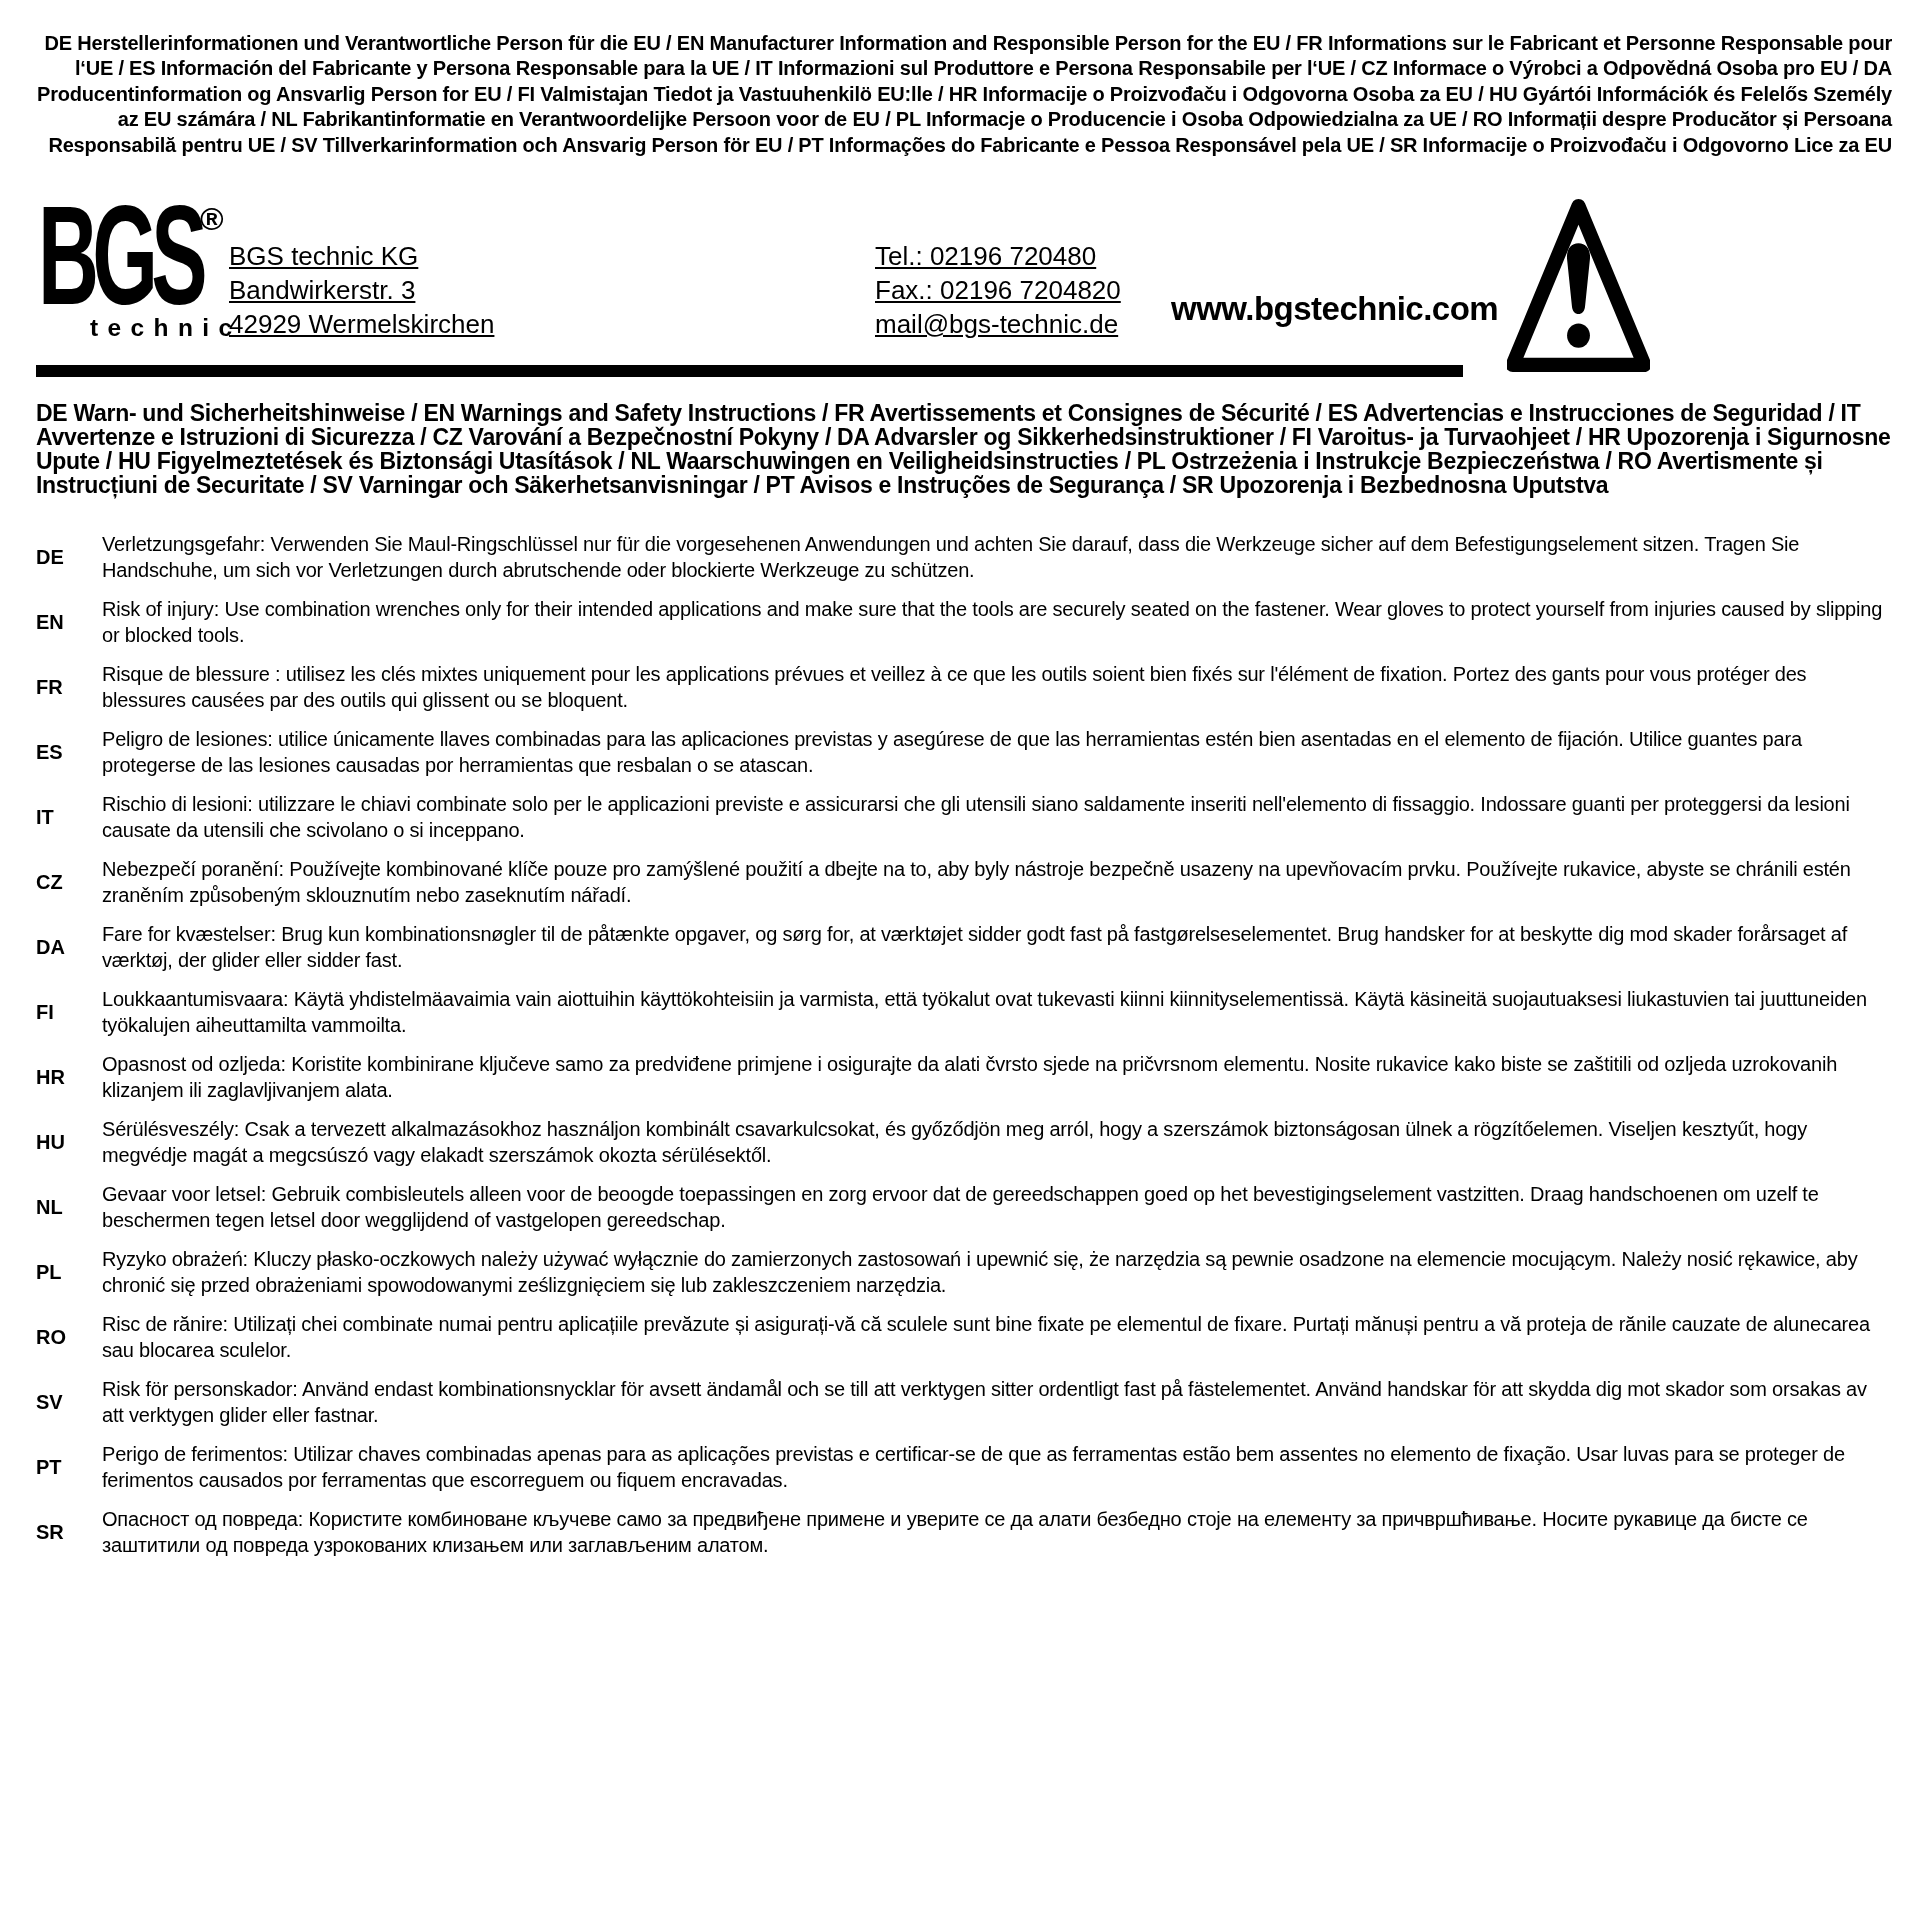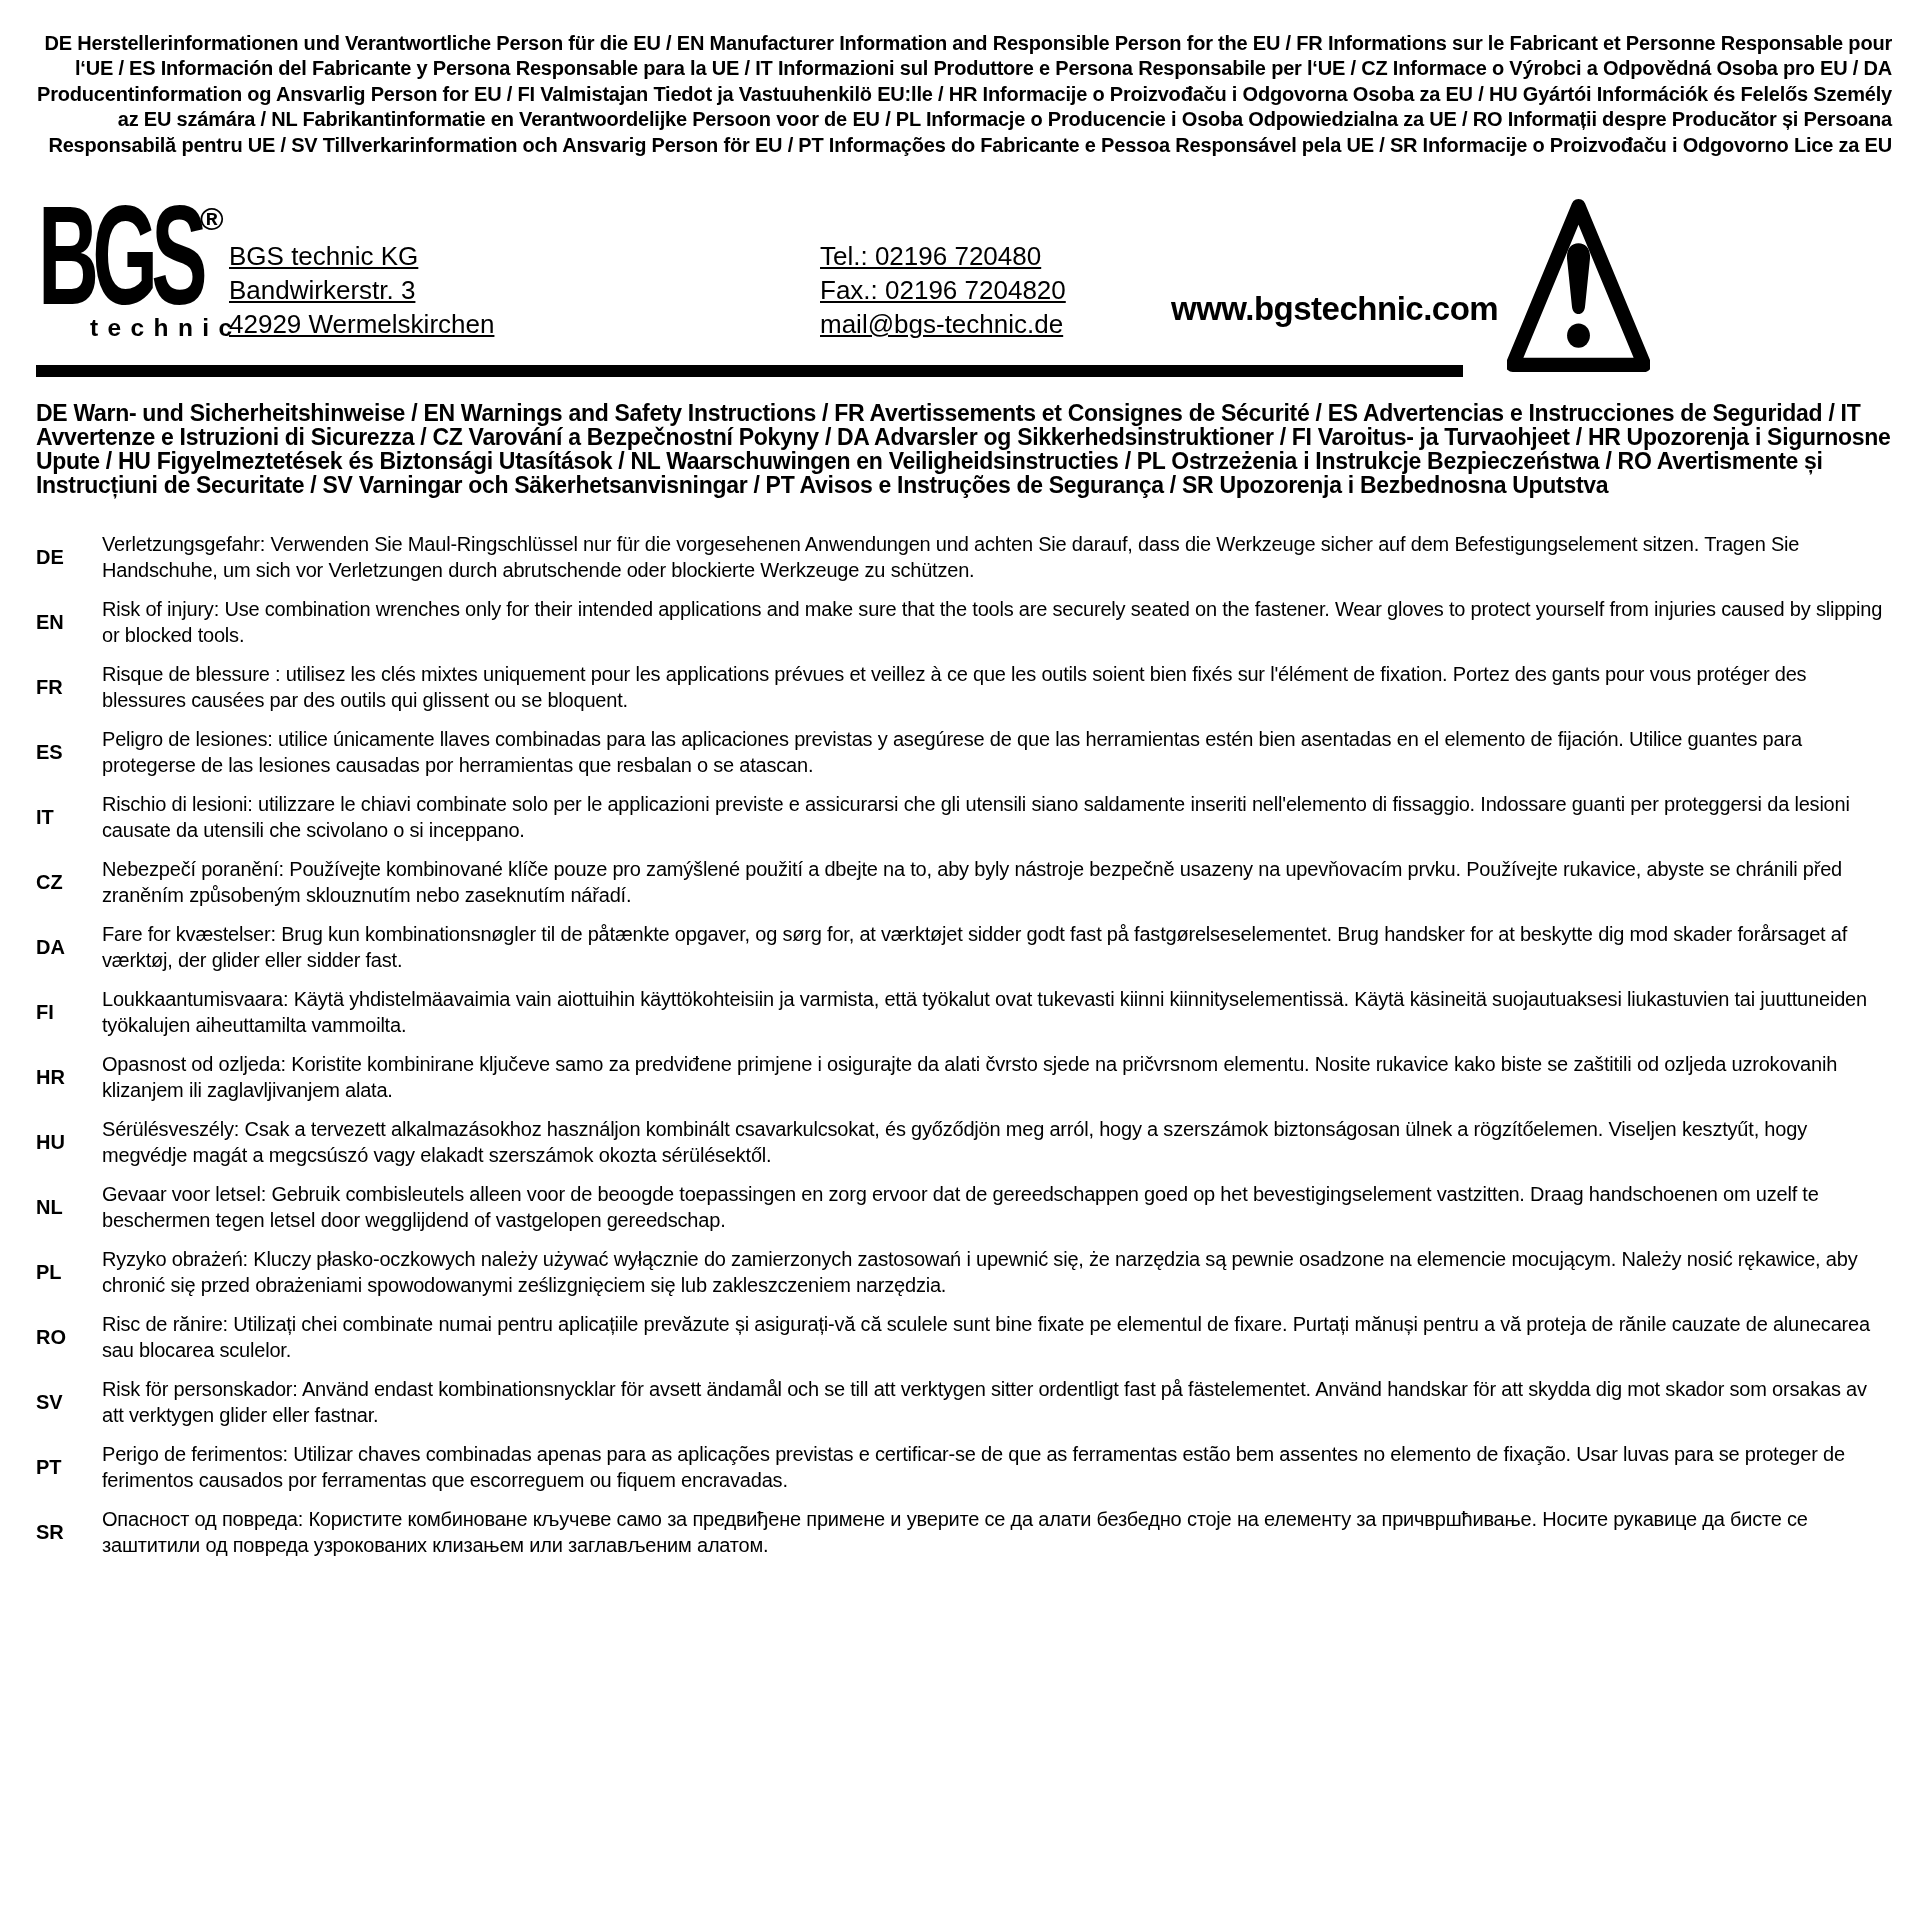--- a/index.html
+++ b/index.html
@@ -40,21 +40,21 @@
   }
   .logo-reg { position:absolute; left:162px; top:0; font-size:32px; font-weight:bold; }
   .logo-sub {
     position:absolute; left:52px; top:113px;
     font-weight:bold; font-size:24.5px; letter-spacing:9.4px;
     white-space:nowrap;
   }
 
   .address, .contact { position:absolute; top:81px; font-size:26px; line-height:34px;text-decoration:underline; }
   .address { left:193px; }
-  .contact { left:784px; }
+  .contact { left:839px; }
   .address div, .contact div { white-space:nowrap; }
 
   .website {
     position:absolute; left:1135px; top:132px;
     font-weight:bold; font-size:33px; letter-spacing:-0.5px;
     white-space:nowrap;
   }
 
   .triangle { position:absolute; left:1471px; top:38px; width:143px; height:179px; }
 
@@ -140,21 +140,21 @@
     <div class="w-row">
       <span class="w-code">ES</span>
       <p class="w-text">Peligro de lesiones: utilice únicamente llaves combinadas para las aplicaciones previstas y asegúrese de que las herramientas estén bien asentadas en el elemento de fijación. Utilice guantes para protegerse de las lesiones causadas por herramientas que resbalan o se atascan.</p>
     </div>
     <div class="w-row">
       <span class="w-code">IT</span>
       <p class="w-text">Rischio di lesioni: utilizzare le chiavi combinate solo per le applicazioni previste e assicurarsi che gli utensili siano saldamente inseriti nell'elemento di fissaggio. Indossare guanti per proteggersi da lesioni causate da utensili che scivolano o si inceppano.</p>
     </div>
     <div class="w-row">
       <span class="w-code">CZ</span>
-      <p class="w-text">Nebezpečí poranění: Používejte kombinované klíče pouze pro zamýšlené použití a dbejte na to, aby byly nástroje bezpečně usazeny na upevňovacím prvku. Používejte rukavice, abyste se chránili před zraněním způsobeným sklouznutím nebo zaseknutím nářadí.</p>
+      <p class="w-text">Nebezpečí poranění: Používejte kombinované klíče pouze pro zamýšlené použití a dbejte na to, aby byly nástroje bezpečně usazeny na upevňovacím prvku. Používejte rukavice, abyste se chránili estén zraněním způsobeným sklouznutím nebo zaseknutím nářadí.</p>
     </div>
     <div class="w-row">
       <span class="w-code">DA</span>
       <p class="w-text">Fare for kvæstelser: Brug kun kombinationsnøgler til de påtænkte opgaver, og sørg for, at værktøjet sidder godt fast på fastgørelseselementet. Brug handsker for at beskytte dig mod skader forårsaget af værktøj, der glider eller sidder fast.</p>
     </div>
     <div class="w-row">
       <span class="w-code">FI</span>
       <p class="w-text">Loukkaantumisvaara: Käytä yhdistelmäavaimia vain aiottuihin käyttökohteisiin ja varmista, että työkalut ovat tukevasti kiinni kiinnityselementissä. Käytä käsineitä suojautuaksesi liukastuvien tai juuttuneiden työkalujen aiheuttamilta vammoilta.</p>
     </div>
     <div class="w-row">

